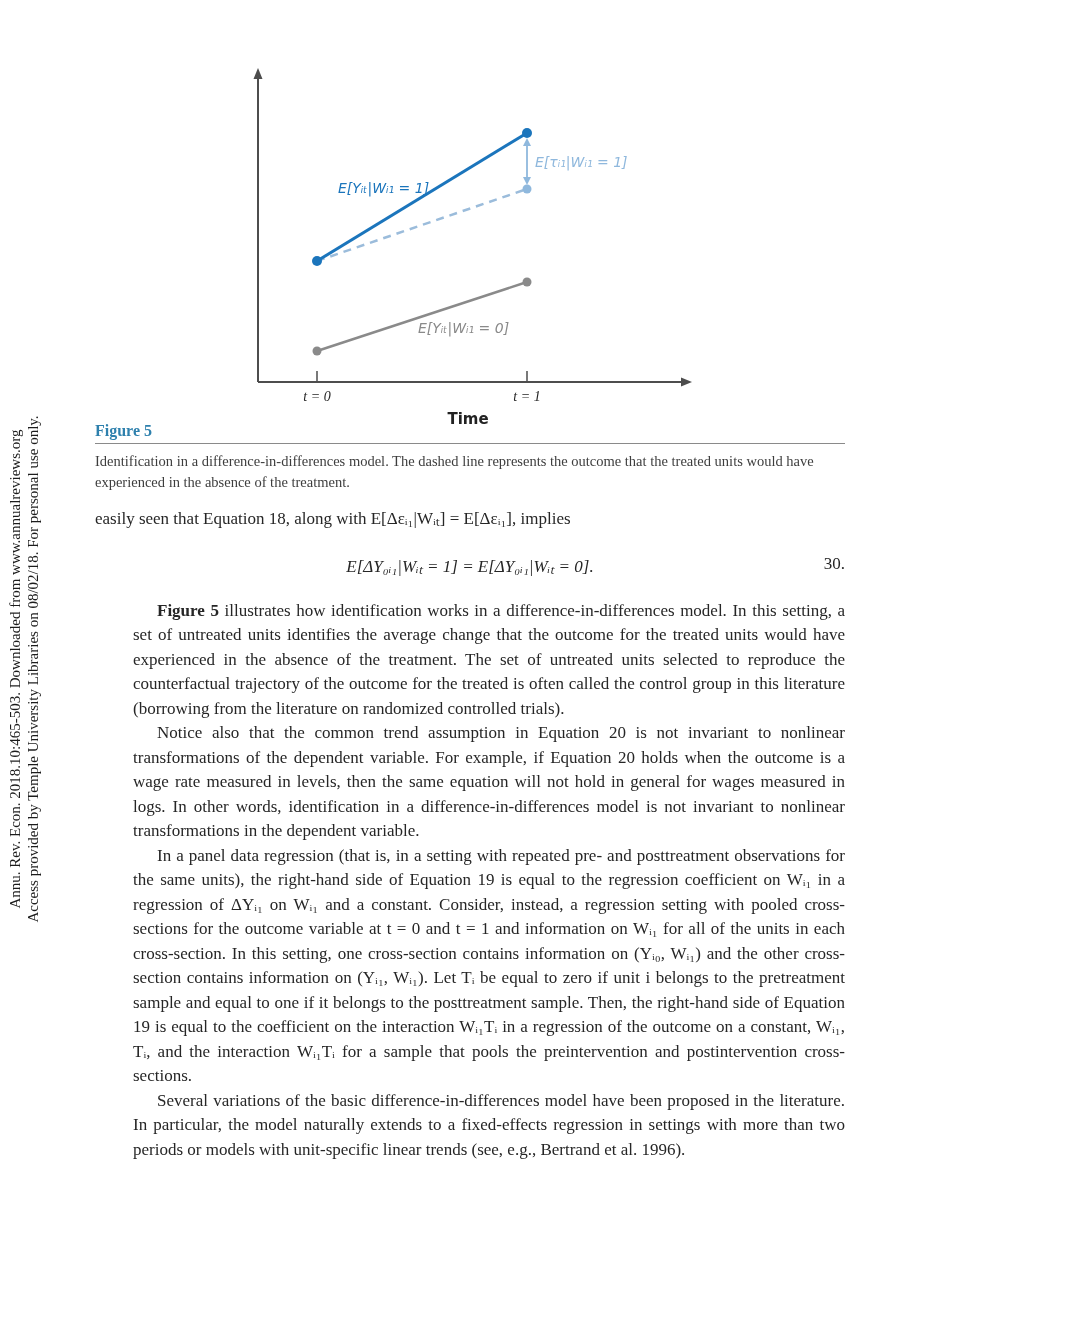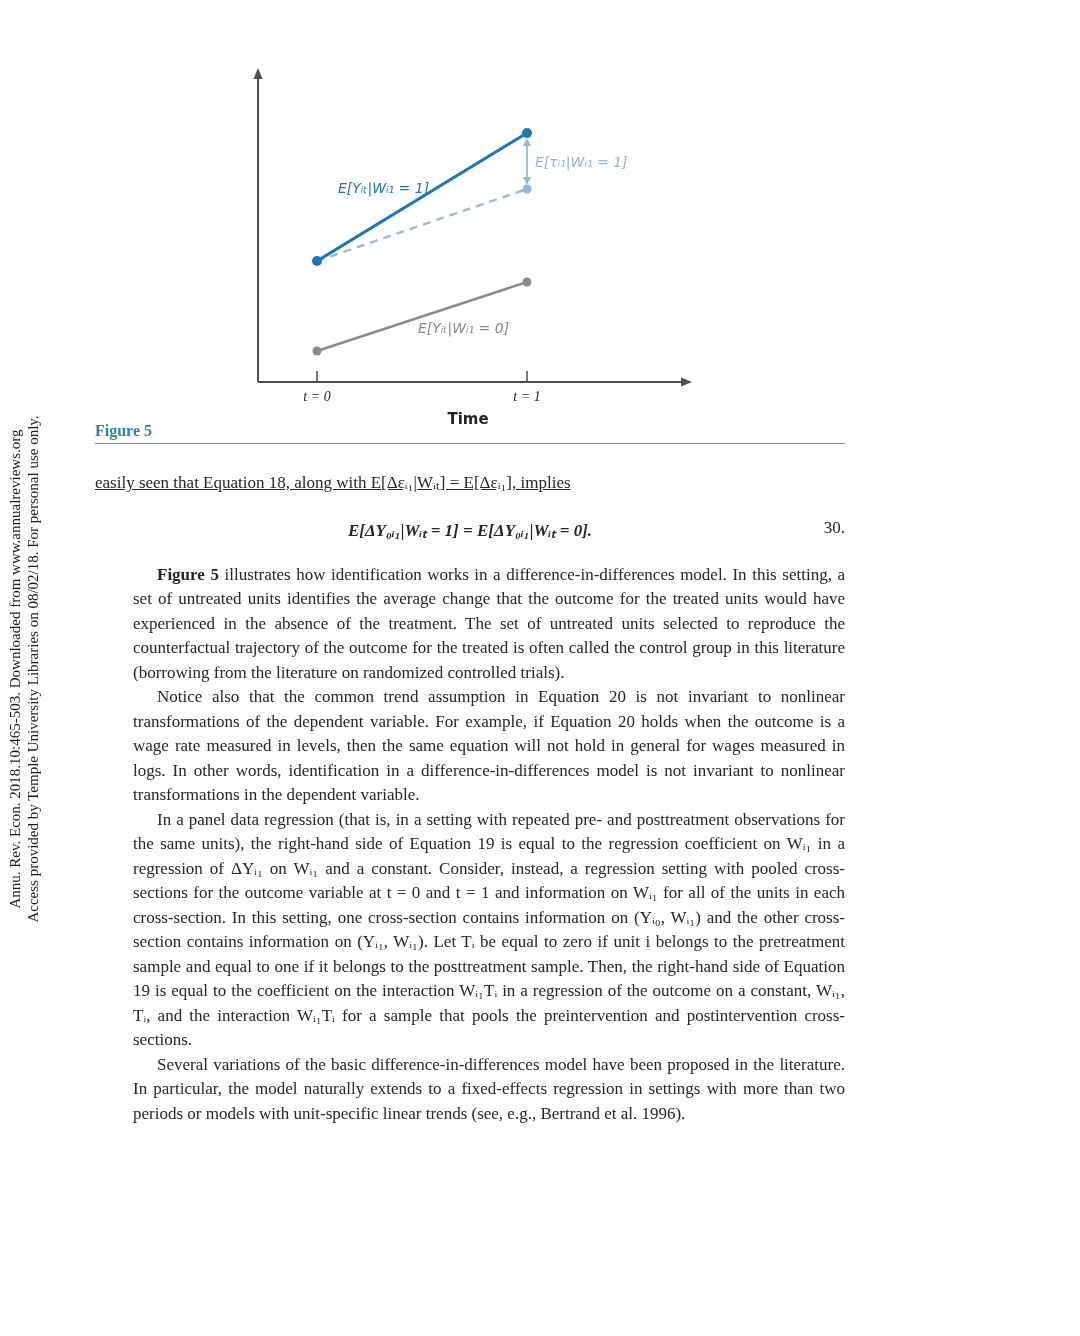--- a/index.html
+++ b/index.html
@@ -32,29 +32,29 @@
   .fig-heading { color: #2e80ad; font-weight: bold; font-size: 16px; }
   .fig-caption {
     margin-top: 7px; font-size: 14.5px; line-height: 1.45; color: #3d3d3d;
     text-align: left;
   }
 
   .body-par {
     margin: 0; font-size: 17px; line-height: 24.5px; color: #262626;
     text-align: justify;
   }
-  .body-par.first { margin-top: 27px; text-decoration: underline; }
+  .body-par.first { margin-top: 14px; }
   .body-par.indent { text-indent: 24px; margin-left: 38px; }
   .lead-bold { font-weight: bold; }
 
   .equation-row {
     position: relative; margin: 22px 0 22px 0; font-size: 17px; color: #262626;
     text-align: center;
   }
-  .equation-formula { font-style: italic; font-weight: bold; }
+  .equation-formula { font-style: italic; }
   .equation-number {
     position: absolute; right: 0; top: 0; font-style: normal;
   }
 
   
   .footer {
     position: absolute; left: 95px; top: 1268px; width: 776px;
     text-align: right; font-size: 14.5px; color: #3a3a3a;
     white-space: nowrap;
   }
@@ -118,20 +118,21 @@
     <text x="297" y="341" text-anchor="middle" class="fig-tick-label" fill="#262626">t = 1</text>
     <text x="238" y="364" text-anchor="middle" class="fig-axis-label" fill="#222222">Time</text>
   </svg>
 
   <div class="content">
 
     <div class="fig-heading-wrap">
       <span class="fig-heading">Figure 5</span>
     </div>
 
+    <div class="fig-caption">Identification in a difference-in-differences model. The dashed line represents the outcome that the treated units would have experienced in the absence of the treatment.</div>
 
     <p class="body-par first">easily seen that Equation 18, along with E[Δεᵢ₁|Wᵢₜ] = E[Δεᵢ₁], implies</p>
 
     <div class="equation-row">
       <span class="equation-formula">E[ΔY₀ᵢ₁|Wᵢₜ = 1] = E[ΔY₀ᵢ₁|Wᵢₜ = 0].</span>
       <span class="equation-number">30.</span>
     </div>
 
 
     <p class="body-par indent"><span class="lead-bold">Figure 5</span><span> illustrates how identification works in a difference-in-differences model. In this setting, a set of untreated units identifies the average change that the outcome for the treated units would have experienced in the absence of the treatment. The set of untreated units selected to reproduce the counterfactual trajectory of the outcome for the treated is often called the control group in this literature (borrowing from the literature on randomized controlled trials).</span></p>

